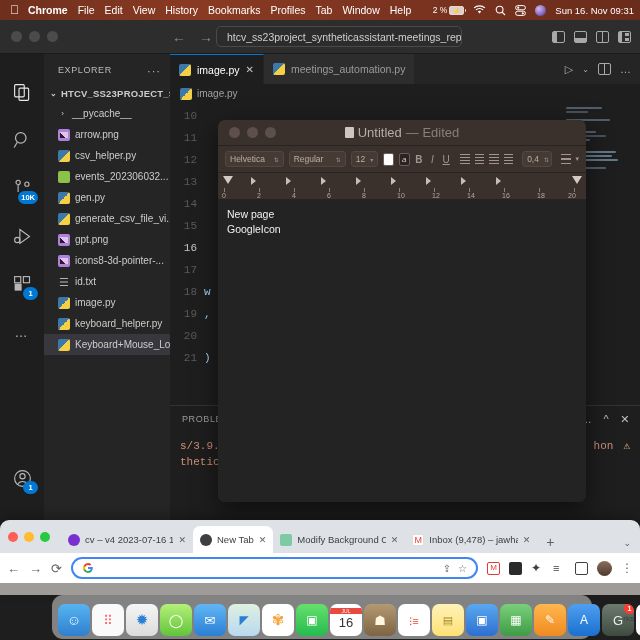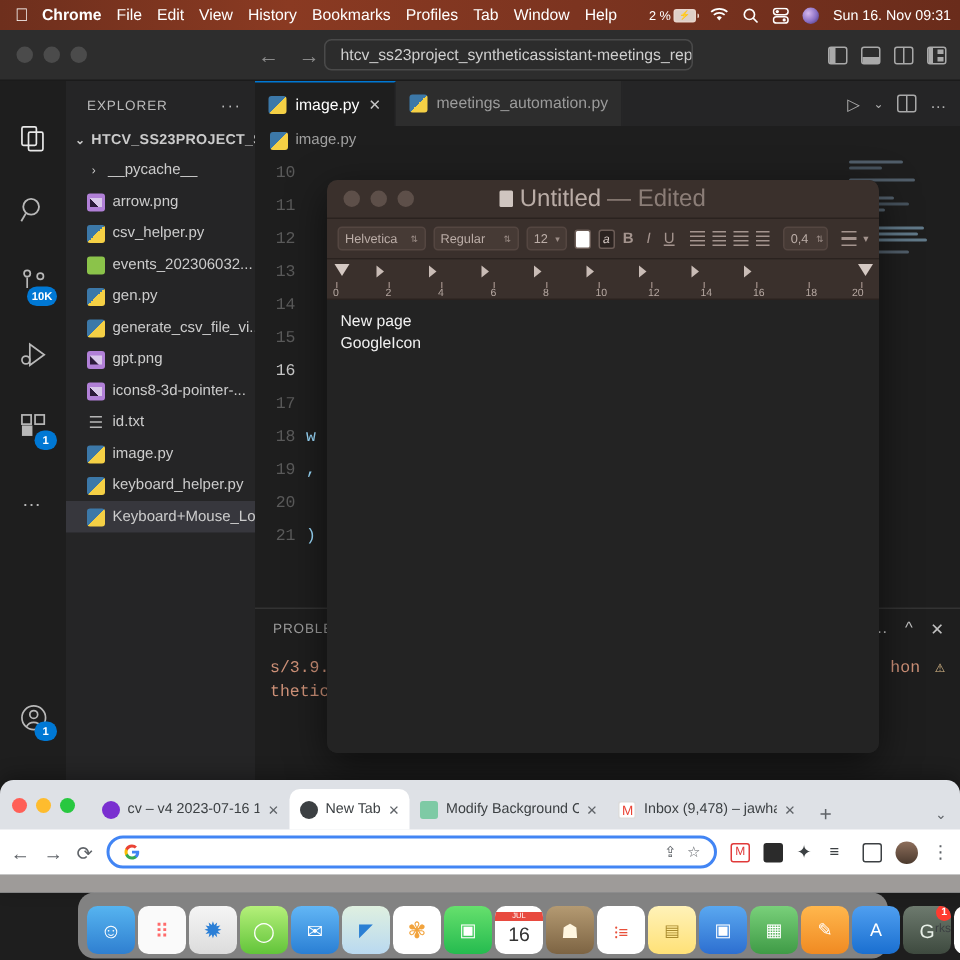--- a/index.html
+++ b/index.html
@@ -129,21 +129,21 @@
   
   #textedit{
     position:absolute; left:218px; top:120px; width:368px; height:382px;
     background:#262626; border-radius:7px; overflow:hidden; z-index:40;
     box-shadow:0 8px 26px rgba(0,0,0,.55);
   }
   #teTitle{ height:26px; background:#3a302c; display:flex; align-items:center;
     position:relative; border-bottom:1px solid #2a221f; }
   #teTitle .traffic i{ background:#5d4f49; }
   #teTitleText{ position:absolute; left:0; right:0; text-align:center; color:#b9aca6;
-    font-size:16px; display:flex; align-items:center; justify-content:center; gap:4px; }
+    font-size:13px; display:flex; align-items:center; justify-content:center; gap:4px; }
   #teTitleText .edited{ color:#8b7d77; }
   .docico{ width:9px;height:11px;background:#cfc5c0;border-radius:1px;display:inline-block;}
   #teToolbar{ height:27px; background:#3a302c; display:flex; align-items:center;
     gap:5px; padding:0 7px; border-bottom:1px solid #2a221f; }
   .tesel{ background:#463a35; border:1px solid #544641; border-radius:3px; height:16px;
     display:flex; align-items:center; padding:0 4px; font-size:8.5px; color:#bcaea8; gap:5px;}
   .tesel .arr{ font-size:6px; color:#9c8d87; }
   .teswatch{ width:13px;height:13px;background:#ffffff;border:1px solid #6b5c56;border-radius:2px;}
   .teswatchb{ width:13px;height:13px;background:#2b2320;border:1px solid #6b5c56;border-radius:2px;
     color:#d9cdc8;font-size:8px;display:flex;align-items:center;justify-content:center;font-style:italic;}

